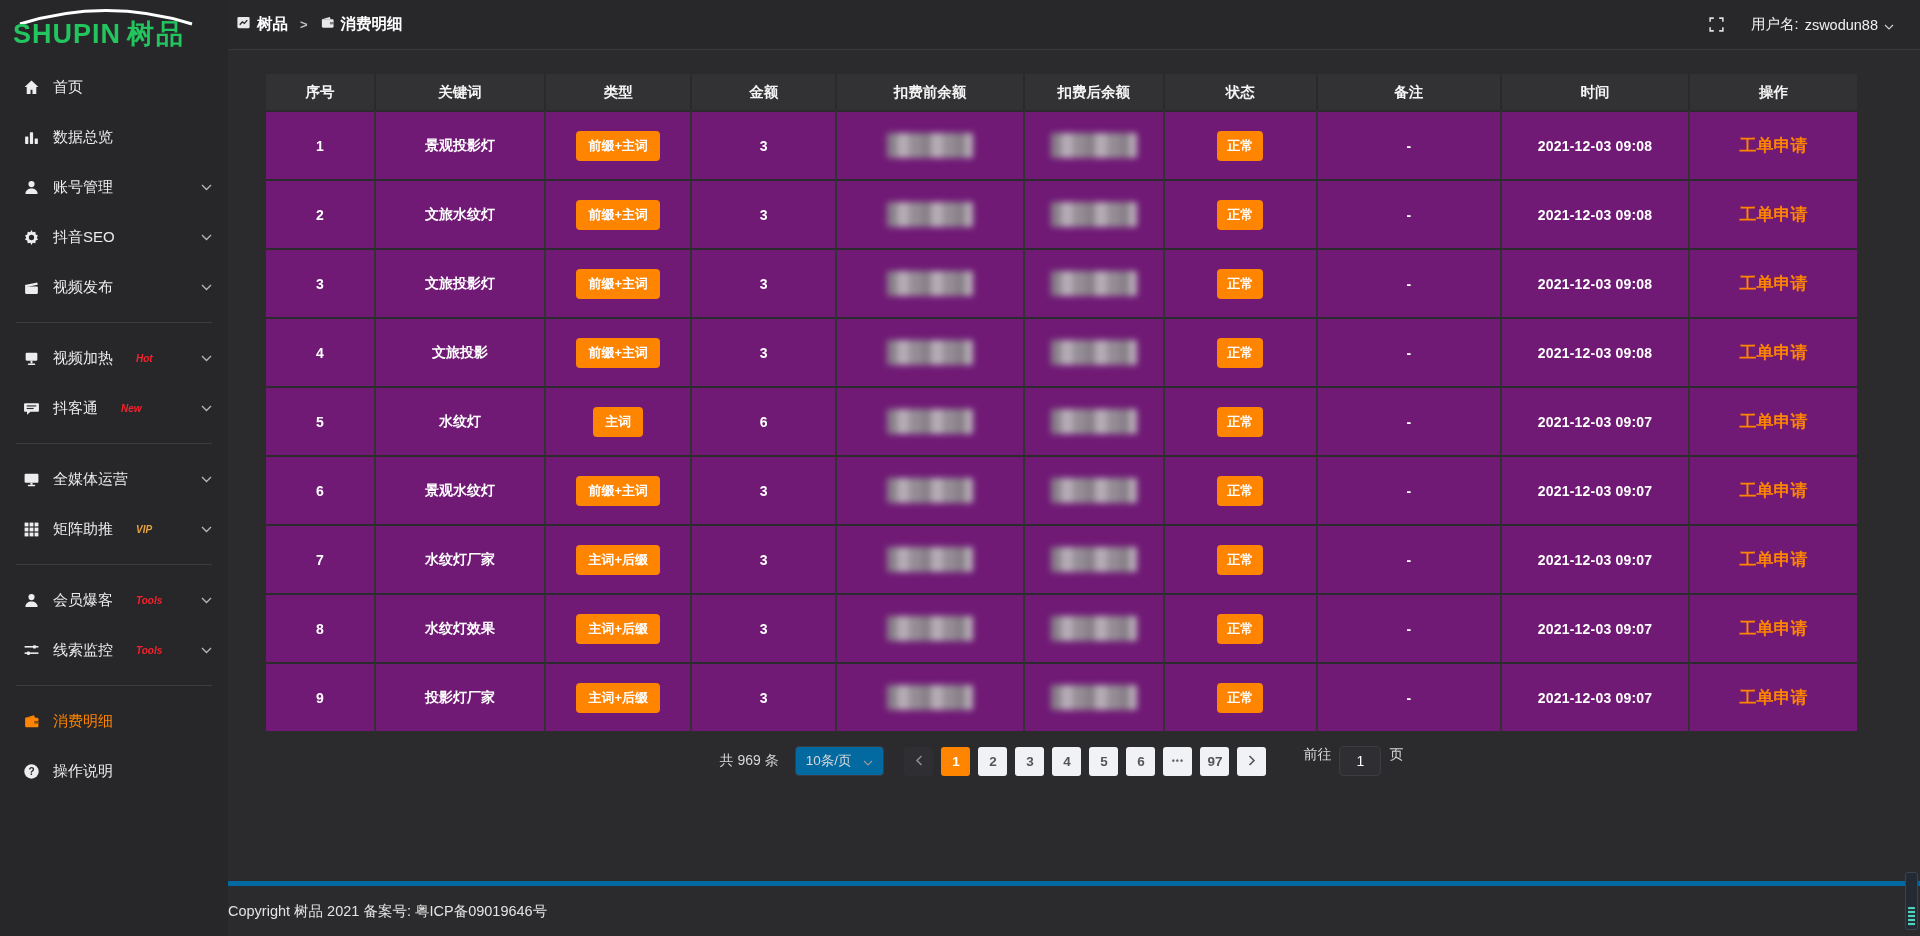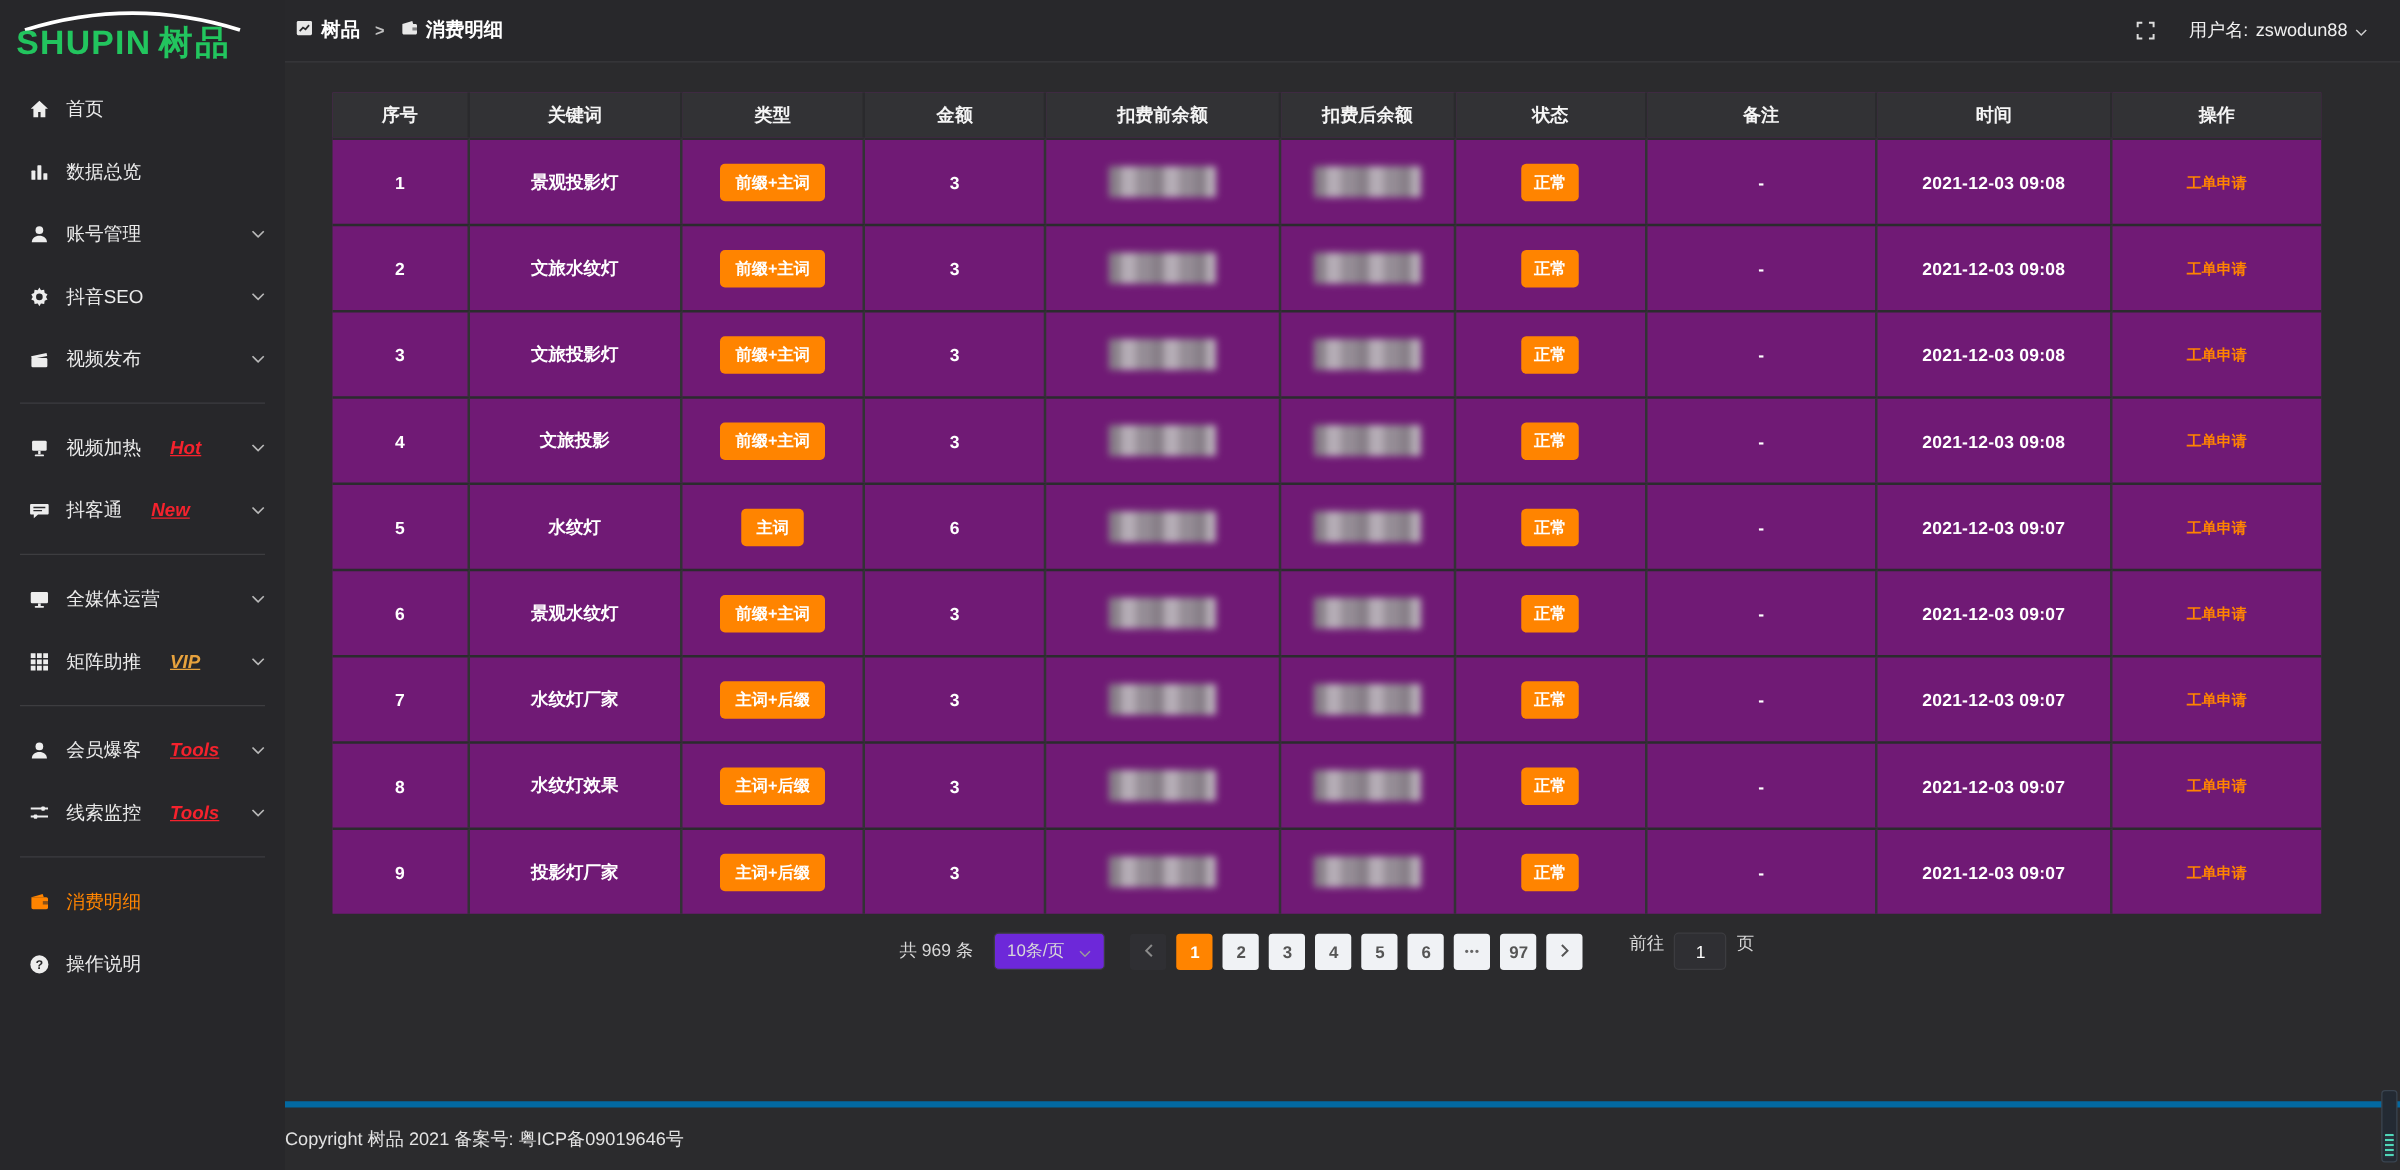--- a/index.html
+++ b/index.html
@@ -11,21 +11,21 @@
   
   .sidebar { width:228px; flex-shrink:0; background:#27272a; height:100%; }
   .logo { position:relative; height:62px; cursor:pointer; }
   .logo-arc { position:absolute; top:5px; left:8px; }
   .logo-text { position:absolute; top:16px; left:13px; font-size:27px; font-weight:bold; color:#22c55e; letter-spacing:1px; white-space:nowrap; }
   .logo-text .cn { margin-left:6px; letter-spacing:2px; }
 
   .mi { display:flex; align-items:center; height:50px; padding:0 16px 0 22px; gap:13px; color:#ebebeb; font-size:15px; cursor:pointer; text-decoration:none; }
   .mi .ic { width:18px; display:flex; justify-content:center; }
   .mi.active { color:#ff8400; }
-  .mi-badge { font-style:italic; font-weight:bold; font-size:15px; margin-left:10px;text-decoration:underline; }
+  .mi-badge { font-style:italic; font-weight:bold; font-size:10px; margin-left:10px; }
   .badge-red { color:#f5222d; }
   .badge-gold { color:#e7a23d; }
   .chev { margin-left:auto; display:flex; }
   .mi-divider { height:1px; background:#3d3d40; margin:10px 16px; }
 
   
   .right { flex:1; display:flex; flex-direction:column; min-width:0; }
 
   .topbar { height:50px; background:#28282b; border-bottom:1px solid #3a3a3e; display:flex; align-items:center; padding:0 26px 0 8px; flex-shrink:0; }
   .breadcrumb { display:flex; align-items:center; gap:8px; font-size:15.5px; font-weight:bold; color:#fff; }
@@ -46,26 +46,26 @@
   .data-table tbody td { height:69px; text-align:center; color:#fff; font-size:14px; font-weight:600; border-right:2px solid #323235; border-top:2px solid #2b2b2e; }
   .data-table tbody td:last-child { border-right:none; }
   .c-time { font-weight:700; font-size:14.5px; letter-spacing:0.2px; }
   .tag { display:inline-block; background:#ff8400; color:#fff; font-size:13px; font-weight:bold; padding:6px 12px; border-radius:4px; }
   .tag.status { padding:6px 10px; }
   .blur-chip { width:86px; height:25px; margin:0 auto; border-radius:2px; opacity:0.9;
     background-color:#9a9a9a;
     background-image:repeating-linear-gradient(90deg,#8b8b8b 0 10px,#bdbdbd 10px 22px,#9a9a9a 22px 34px),
                      repeating-linear-gradient(0deg,rgba(255,255,255,.3) 0 6px,rgba(0,0,0,.18) 6px 12px);
     filter:blur(3px); }
-  .op-link { color:#ff8400; font-size:12px; cursor:pointer; text-decoration:none; font-weight:600; }
+  .op-link { color:#ff8400; font-size:17px; cursor:pointer; text-decoration:none; font-weight:600; }
 
   
   .pagination { margin-top:15px; display:flex; align-items:center; justify-content:center; gap:8px; font-size:14px; color:#d8d8d8; }
   .pg-total { margin-right:8px; }
-  .pg-size { display:flex; align-items:center; gap:12px; background:#6d28d9; border:1px solid #3c3c40; border-radius:4px; padding:0 10px; height:30px; color:#d8d8d8; font-size:13.5px; margin-right:12px; cursor:pointer; }
+  .pg-size { display:flex; align-items:center; gap:12px; background:#0369a1; border:1px solid #3c3c40; border-radius:4px; padding:0 10px; height:30px; color:#d8d8d8; font-size:13.5px; margin-right:12px; cursor:pointer; }
   .pg-btn { min-width:29px; height:29px; display:flex; align-items:center; justify-content:center; border-radius:3px; background:#f0f2f5; color:#555; font-weight:bold; font-size:13.5px; cursor:pointer; }
   .pg-btn.pg-prev { background:#2f2f33; }
   .pg-btn.active { background:#ff8400; color:#fff; }
   .pg-btn.dots { font-size:9px; letter-spacing:1px; color:#666; }
   .pg-goto { margin-left:29px; display:flex; gap:8px; }
   .goto-input { width:42px; height:30px; background:#2f2f33; border:1px solid #3c3c40; border-radius:4px; color:#fff; text-align:center; font-size:14px; font-family:inherit; }
 
   
   .footer { height:55px; border-top:5px solid #0369a1; display:flex; align-items:center; justify-content:flex-start; color:#e3e3e3; font-size:14.5px; flex-shrink:0; }
 

